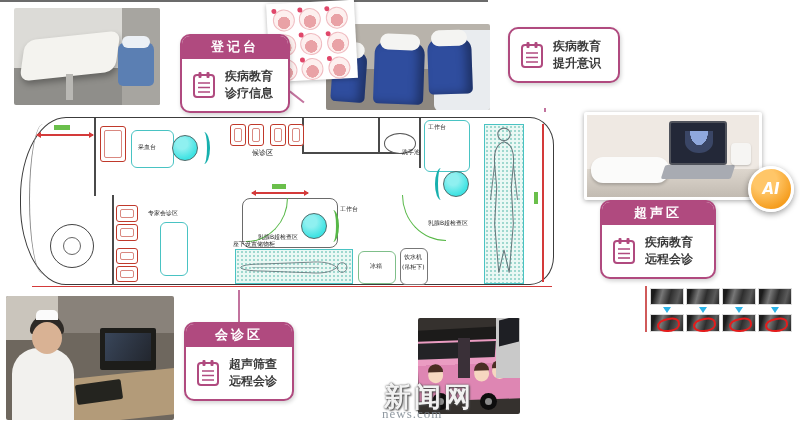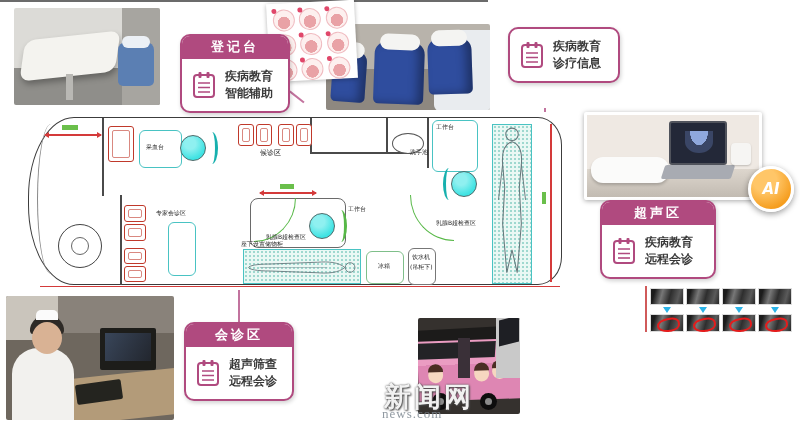--- a/index.html
+++ b/index.html
@@ -166,48 +166,48 @@
     <svg class="clip" width="24" height="28" viewBox="0 0 24 28">
       <rect x="2" y="4" width="20" height="22" rx="3" fill="none" stroke="#b04a7f" stroke-width="2"></rect>
       <rect x="6.5" y="1" width="3" height="6" rx="1" fill="#b04a7f"></rect>
       <rect x="14.5" y="1" width="3" height="6" rx="1" fill="#b04a7f"></rect>
       <line x1="6" y1="12" x2="18" y2="12" stroke="#b04a7f" stroke-width="1.6"></line>
       <line x1="6" y1="16.5" x2="18" y2="16.5" stroke="#b04a7f" stroke-width="1.6"></line>
       <line x1="6" y1="21" x2="18" y2="21" stroke="#b04a7f" stroke-width="1.6"></line>
     </svg>
     <div class="txt">
       <div>疾病教育</div>
-      <div>智能辅助</div>
+      <div>诊疗信息</div>
     </div>
   </div>
 </div>
 
 <div class="abs callout" style="left:508px;top:27px;width:112px;">
   <div class="bd">
     <svg class="clip" width="24" height="28" viewBox="0 0 24 28">
       <rect x="2" y="4" width="20" height="22" rx="3" fill="none" stroke="#b04a7f" stroke-width="2"></rect>
       <rect x="6.5" y="1" width="3" height="6" rx="1" fill="#b04a7f"></rect>
       <rect x="14.5" y="1" width="3" height="6" rx="1" fill="#b04a7f"></rect>
       <line x1="6" y1="12" x2="18" y2="12" stroke="#b04a7f" stroke-width="1.6"></line>
       <line x1="6" y1="16.5" x2="18" y2="16.5" stroke="#b04a7f" stroke-width="1.6"></line>
       <line x1="6" y1="21" x2="18" y2="21" stroke="#b04a7f" stroke-width="1.6"></line>
     </svg>
     <div class="txt">
       <div>疾病教育</div>
-      <div>诊疗信息</div>
+      <div>提升意识</div>
     </div>
   </div>
 </div>
 
 <div class="conn" style="left:288px;top:96px;width:18px;height:1.5px;transform:rotate(38deg);"></div>
 <div class="conn" style="left:544px;top:108px;width:1.5px;height:10px;"></div>
 <div class="conn" style="left:238px;top:290px;width:1.5px;height:32px;"></div>
 <div class="conn" style="left:645px;top:286px;width:1.5px;height:46px;background:#d05a5a;"></div>
 
-<div class="abs fp" style="left:22px;top:112px;width:548px;height:178px;">
+<div class="abs fp" style="left:14px;top:112px;width:548px;height:178px;">
   <div class="bus-outline"></div>
   <div class="windshield"></div>
   <div class="wheelfp"></div>
 
   <div class="wall" style="left:80px;top:6px;width:2px;height:78px;"></div>
   <div class="wall" style="left:288px;top:6px;width:2px;height:36px;"></div>
   <div class="wall" style="left:290px;top:40px;width:100px;height:1.5px;"></div>
   <div class="wall" style="left:364px;top:6px;width:1.5px;height:34px;"></div>
   <div class="wall" style="left:405px;top:6px;width:1.5px;height:50px;"></div>
   <div class="wall" style="left:98px;top:83px;width:2px;height:90px;"></div>

